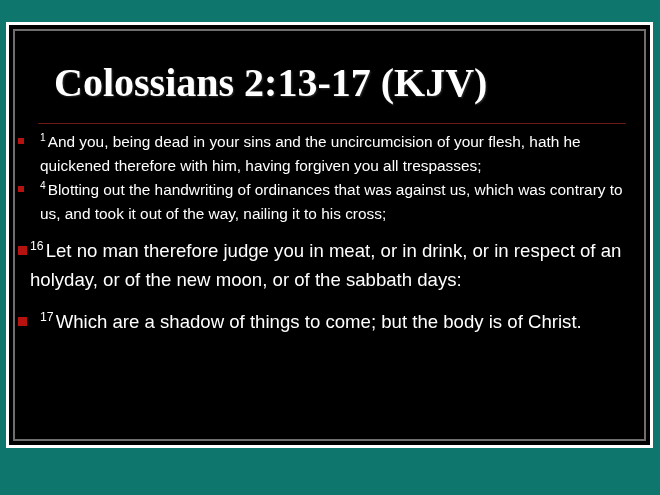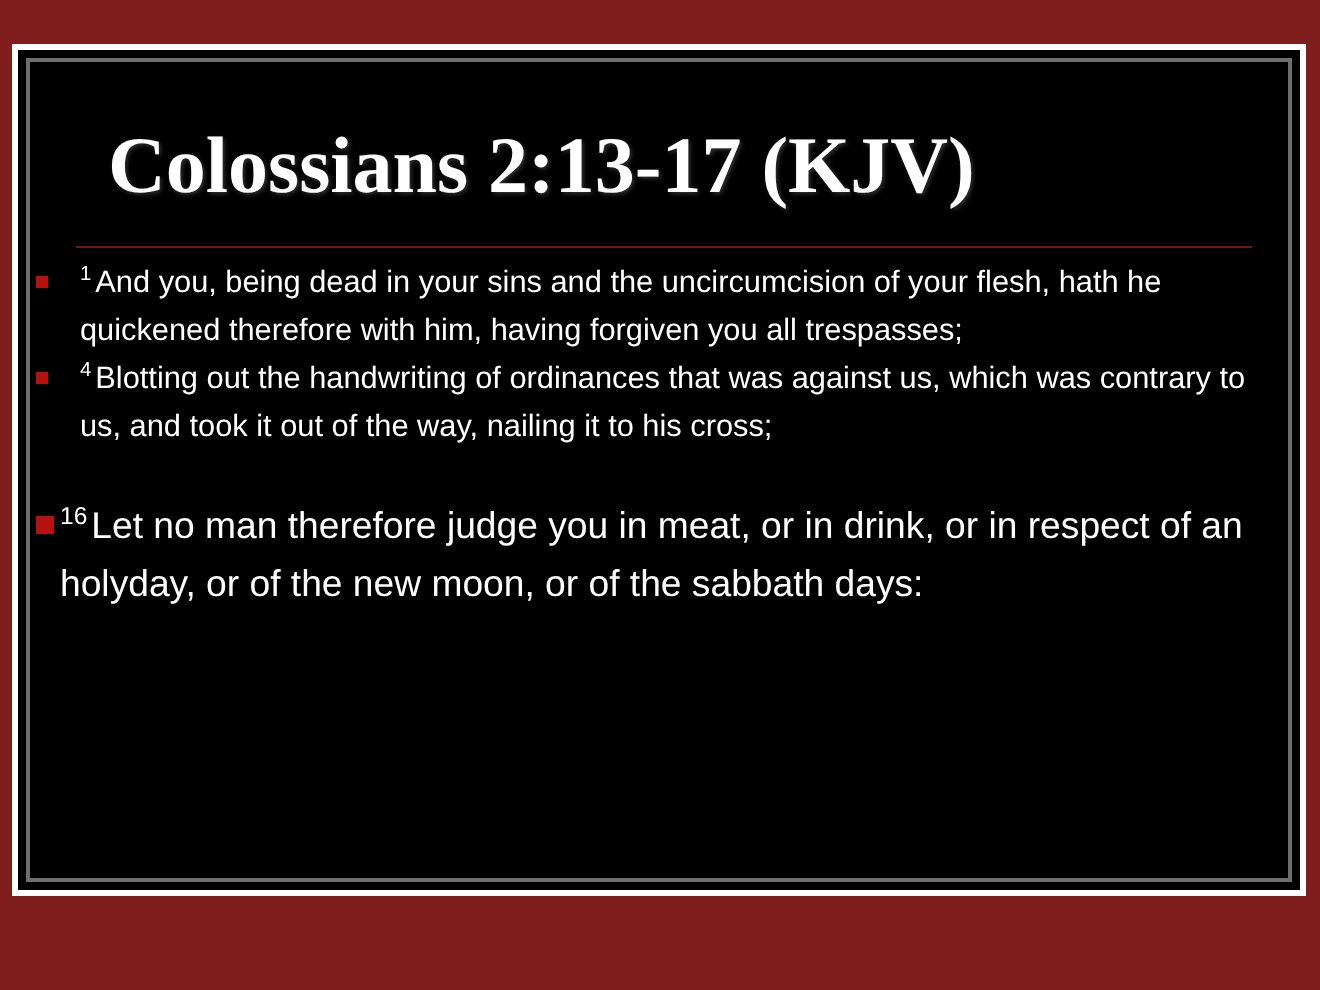--- a/index.html
+++ b/index.html
@@ -11,21 +11,21 @@
     width: 660px;
     height: 495px;
     overflow: hidden;
     font-family: "Liberation Sans", sans-serif;
   }
 
   #slide {
     position: relative;
     width: 660px;
     height: 495px;
-    background: #7f1d1d;
+    background: #0f766e;
   }
 
   
   .frame-outer {
     position: absolute;
     left: 6px;
     top: 22px;
     width: 647px;
     height: 426px;
     border: 3px solid #ffffff;
@@ -122,21 +122,21 @@
     text-align: left;
   }
 
   sup.vnum {
     font-size: 0.66em;
     vertical-align: super;
     line-height: 0;
     padding-right: 2px;
   }
 
-  .gap-before { margin-top: 24px; padding-left: 16px; }
+  .gap-before { margin-top: 12px; padding-left: 16px; }
   .gap-before-2 { margin-top: 14px; }
 </style>
 </head>
 <body>
 
 <div id="slide">
 
   <div class="frame-outer"></div>
   <div class="frame-inner"></div>
 
@@ -157,16 +157,20 @@
         <span class="bullet"></span>
         <span class="verse-text"><sup class="vnum">4</sup><span>Blotting out the handwriting of ordinances that was against us, which was contrary to us, and took it out of the way, nailing it to his cross;</span></span>
       </div>
 
 
       <div class="verse large gap-before">
         <span class="bullet"></span>
         <span class="verse-text"><sup class="vnum">16</sup><span>Let no man therefore judge you in meat, or in drink, or in respect of an holyday, or of the new moon, or of the sabbath days:</span></span>
       </div>
 
+      <div class="verse large gap-before-2">
+        <span class="bullet"></span>
+        <span class="verse-text"><sup class="vnum">17</sup><span>Which are a shadow of things to come; but the body is of Christ.</span></span>
+      </div>
 
     </div>
   </div>
 </div>
 
 </body></html>

